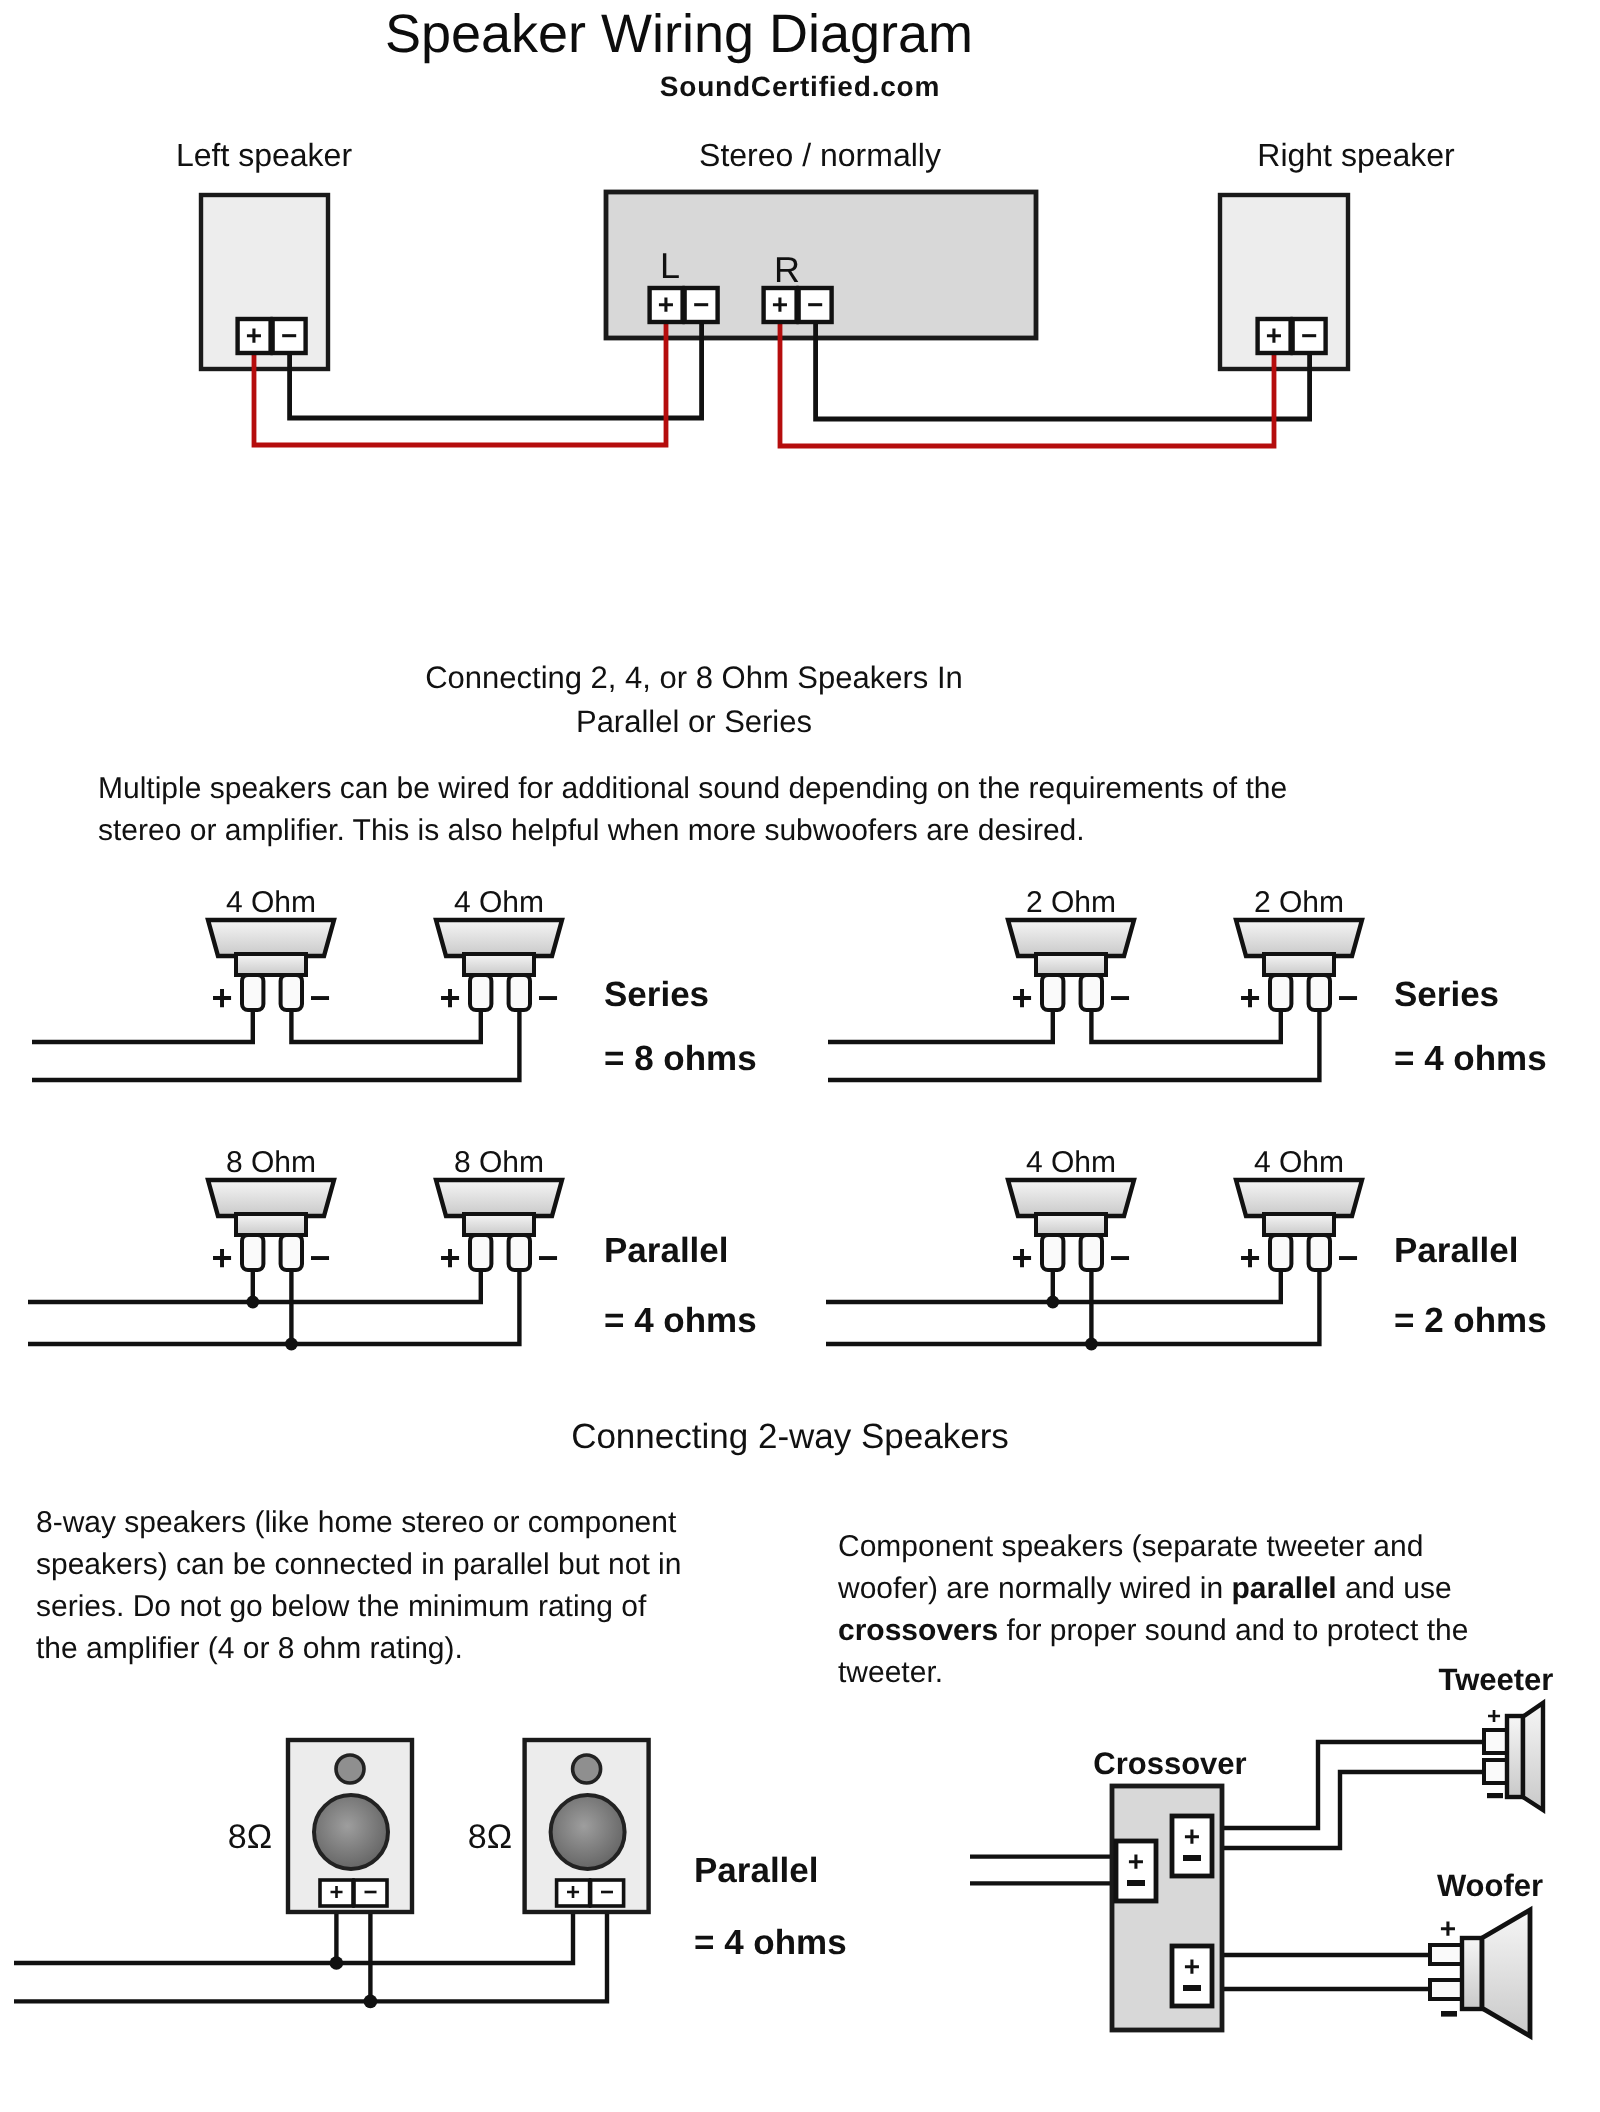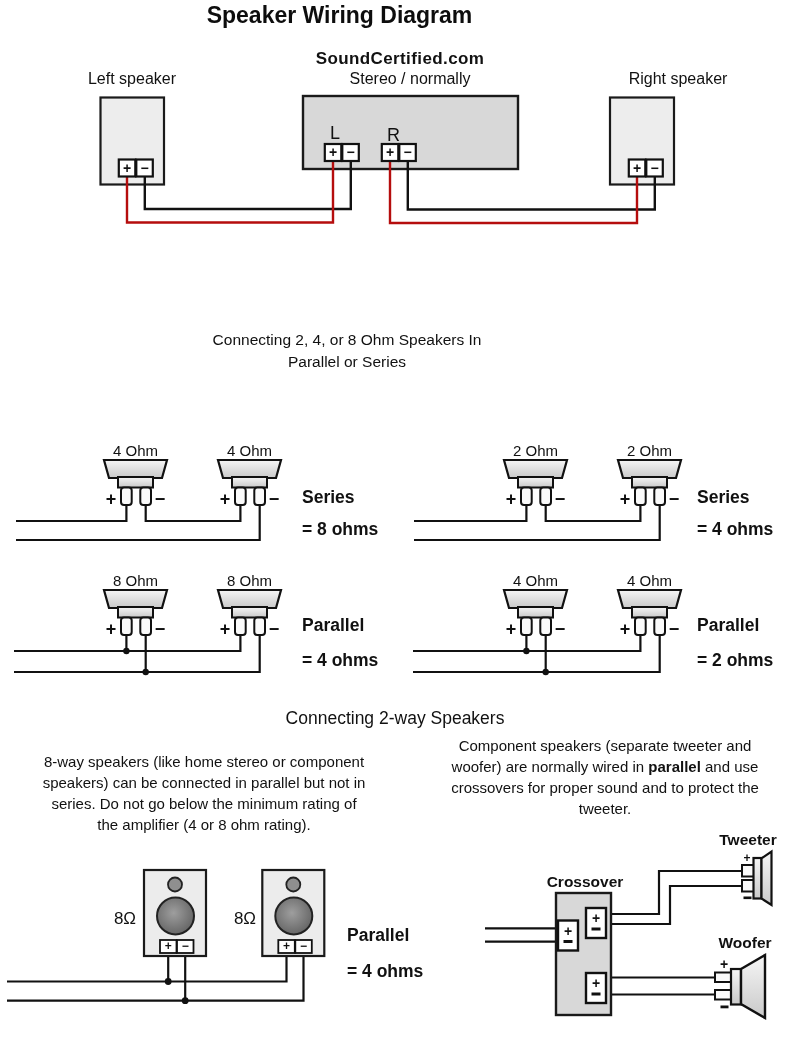--- a/index.html
+++ b/index.html
@@ -1,20 +1,20 @@
 <!DOCTYPE html>
 <html><head>
 <meta charset="utf-8">
 <style>
   html,body{margin:0;padding:0;background:#fff;}
   .page{position:relative;width:800px;height:1056px;background:#fff;overflow:hidden;
         font-family:"Liberation Sans",sans-serif;color:#111;}
-  .abs{position:absolute;text-align:center;}
-  .title{top:2px;left:0;width:679px;text-align:center;font-size:23px;font-weight:bold;color:#0d0d0d;}
-  .subtitle{top:49px;left:0;width:800px;text-align:center;font-size:17px;font-weight:bold;letter-spacing:.4px;}
+  .abs{position:absolute;}
+  .title{top:2px;left:0;width:679px;text-align:center;font-size:27px;font-weight:normal;color:#0d0d0d;}
+  .subtitle{top:35px;left:0;width:800px;text-align:center;font-size:14px;font-weight:bold;letter-spacing:.4px;}
   .toplabel{top:70px;font-size:16px;white-space:nowrap;transform:translateX(-50%);}
   .para{font-size:15px;line-height:21px;white-space:pre-line;}
   .h2{top:329px;left:347px;transform:translateX(-50%);text-align:center;font-size:15.5px;font-weight:normal;
       line-height:22px;white-space:pre;}
   .h3{top:708px;left:395px;transform:translateX(-50%);font-size:17.5px;font-weight:normal;white-space:nowrap;}
   svg{position:absolute;overflow:visible;}
   svg text{font-family:"Liberation Sans",sans-serif;fill:#111;}
   .box-light{fill:#ededed;stroke:#1a1a1a;stroke-width:2.2;}
   .box-gray{fill:#d8d8d8;stroke:#1a1a1a;stroke-width:2.4;}
   .wire{fill:none;stroke-width:2.4;}
@@ -98,20 +98,22 @@
     <path class="wire" stroke="#b50d0d" d="M390,160 V223 H637 V176"></path>
     <use href="#term-pair" x="118.8" y="159.5"></use>
     <use href="#term-pair" x="324.8" y="144"></use>
     <use href="#term-pair" x="381.8" y="144"></use>
     <use href="#term-pair" x="628.8" y="159.5"></use>
   </svg>
 
 
   <div class="abs h2">Connecting 2, 4, or 8 Ohm Speakers In
 Parallel or Series</div>
+  <div class="abs para" style="left:49px;top:384px;width:710px">Multiple speakers can be wired for additional sound depending on the requirements of the
+stereo or amplifier. This is also helpful when more subwoofers are desired.</div>
 
   <svg style="left:0;top:440px" width="800" height="245" viewBox="0 440 800 245">
 
     <g>
       <text class="ohm" x="135.5" y="456">4 Ohm</text>
       <text class="ohm" x="249.5" y="456">4 Ohm</text>
       <path class="wire2" d="M16,521 H126.4 V505"></path>
       <path class="wire2" d="M145.7,505 V521 H240.4 V505"></path>
       <path class="wire2" d="M259.7,505 V540 H16"></path>
       <use href="#cone-speaker" x="104" y="460"></use>
@@ -161,23 +163,23 @@
       <text class="rlabel" x="697" y="631">Parallel</text>
       <text class="rlabel" x="697" y="666">= 2 ohms</text>
     </g>
   </svg>
 
   <div class="abs h3">Connecting 2-way Speakers</div>
   <div class="abs para" style="left:18px;top:751px;width:372px"><span>8-way speakers (like home stereo or component
 speakers) can be connected in parallel but </span><span style="font-weight: normal;">not</span><span> in
 series. Do not go below the minimum rating of
 the amplifier (4 or 8 ohm rating).</span></div>
-  <div class="abs para" style="left:419px;top:735px;width:372px"><span>Component speakers (separate tweeter and
+  <div class="abs para" style="left:419px;top:763px;width:372px"><span>Component speakers (separate tweeter and
 woofer) are normally wired in </span><span style="font-weight: bold;">parallel</span><span> and use
-</span><span style="font-weight: normal;">crossovers</span><span> for proper sound and to protect the
+</span><span style="font-weight: bold;">crossovers</span><span> for proper sound and to protect the
 tweeter.</span></div>
 
   <svg style="left:0;top:855px" width="440" height="165" viewBox="0 855 440 165">
     <text class="ohm2" x="125" y="924">8Ω</text>
     <text class="ohm2" x="245" y="924">8Ω</text>
     <path class="wire2" d="M168.2,953 V981.5"></path>
     <path class="wire2" d="M7,981.5 H286.5 V953"></path>
     <path class="wire2" d="M185.2,953 V1000.7"></path>
     <path class="wire2" d="M7,1000.7 H303.5 V953"></path>
     <circle class="dot" cx="168.2" cy="981.5" r="3.4"></circle>

